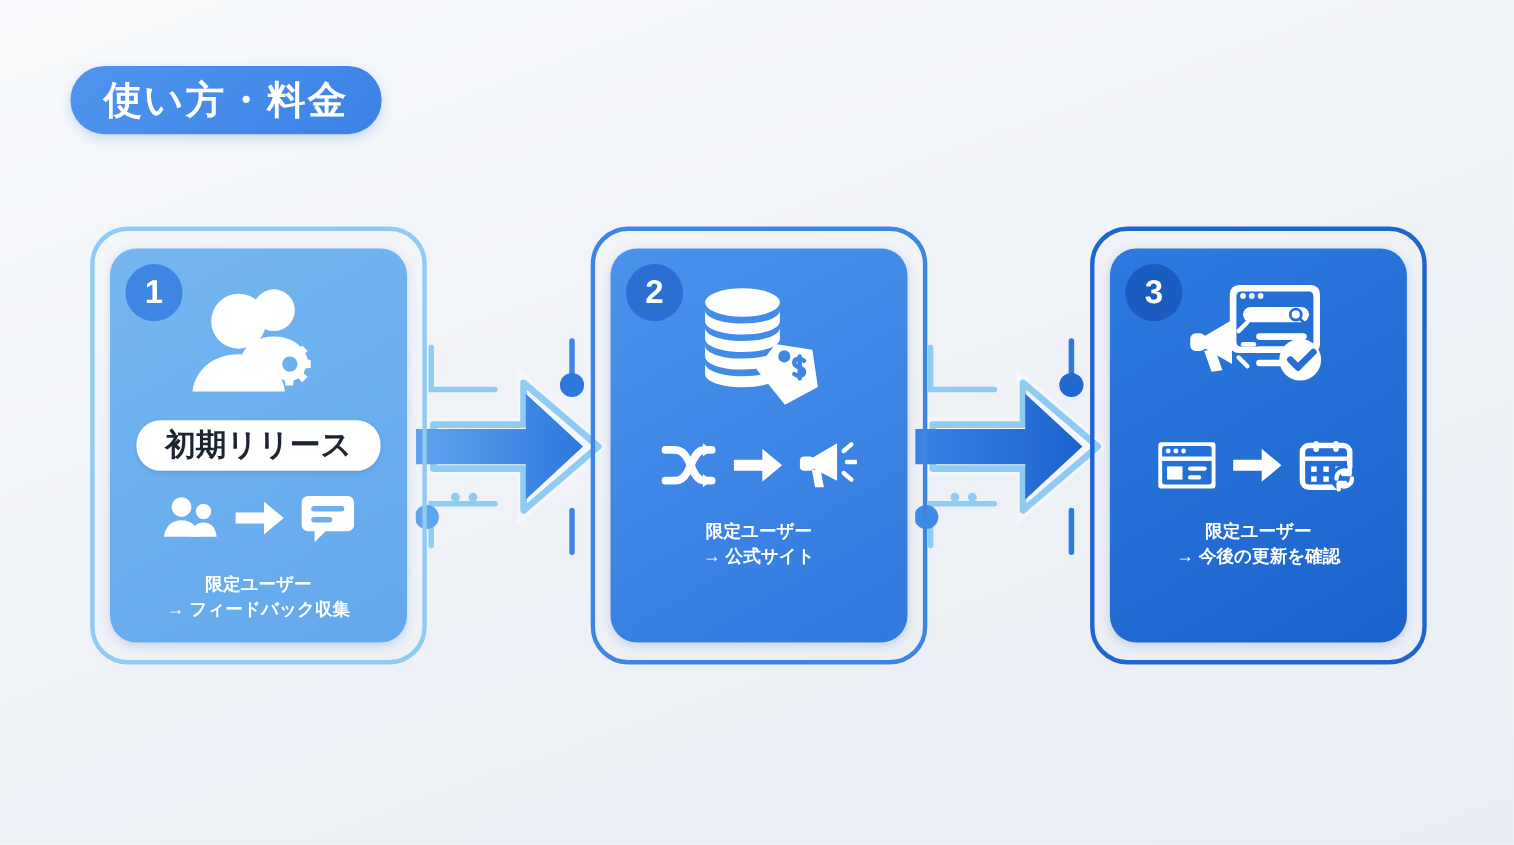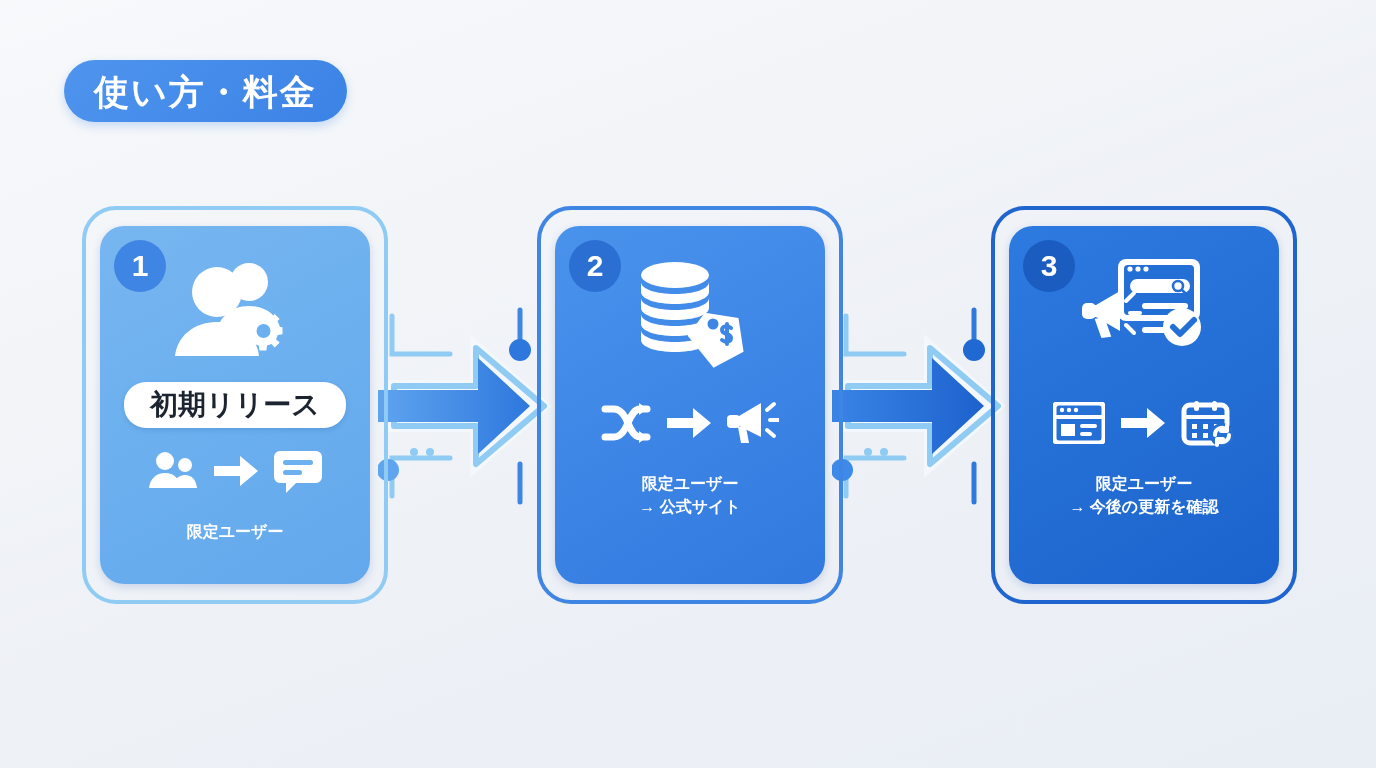--- a/index.html
+++ b/index.html
@@ -271,20 +271,21 @@
         </svg>
         <svg width="48" height="44" viewBox="0 0 48 44" fill="#ffffff" aria-hidden="true">
           <path d="M6 2h36a6 6 0 016 6v20a6 6 0 01-6 6H22l-10 10V34H6a6 6 0 01-6-6V8a6 6 0 016-6z"></path>
           <rect x="9" y="11" width="30" height="5" rx="2.5" fill="#6cb0ef"></rect>
           <rect x="9" y="21" width="19" height="5" rx="2.5" fill="#6cb0ef"></rect>
         </svg>
       </div>
 
       <div class="caption">
         <span>限定ユーザー</span>
+        <span class="l2">→ フィードバック収集</span>
       </div>
     </div>
 
     <div class="card-frame c2"></div>
     <div class="card c2">
       <div class="num-badge">2</div>
 
       <div class="hero-icon">
         <svg width="118" height="112" viewBox="0 0 118 112" fill="#ffffff" aria-hidden="true">
           <ellipse cx="44" cy="17" rx="34" ry="13"></ellipse>

